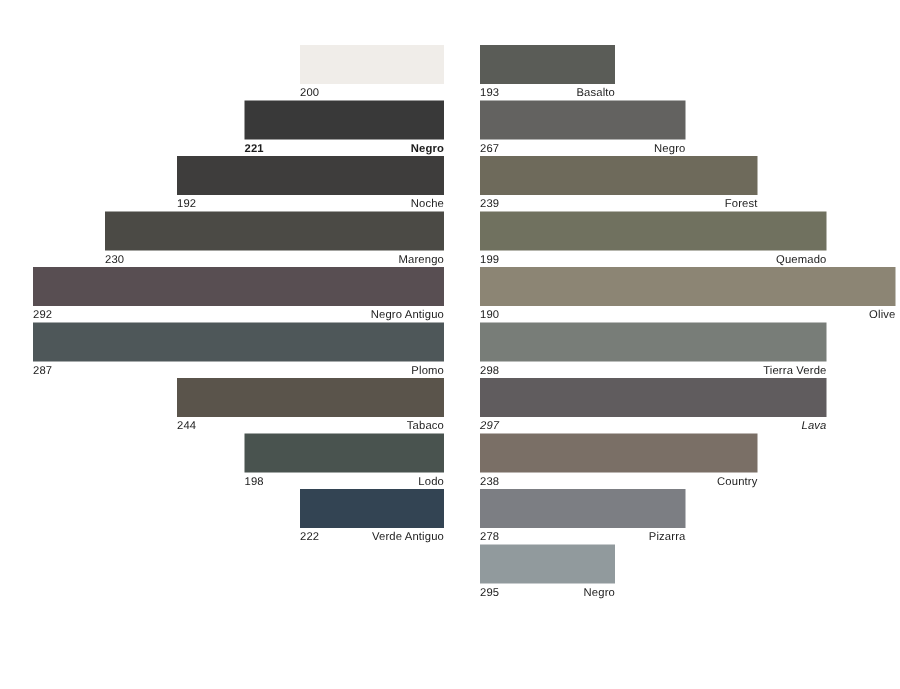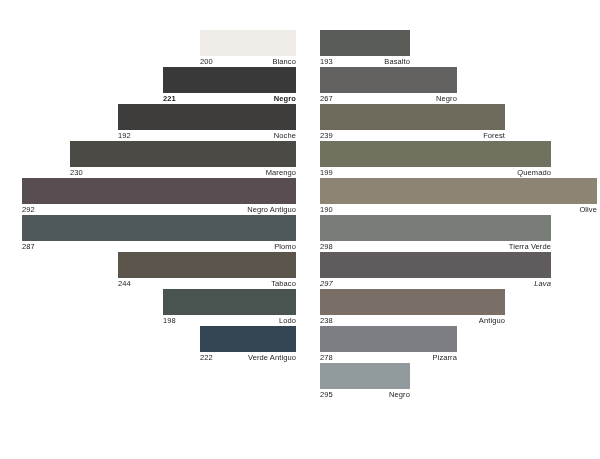--- a/index.html
+++ b/index.html
@@ -93,21 +93,21 @@
     text-align: right;
   }
 </style>
 </head>
 <body>
 
 <div id="palette-board">
   <div class="column" id="left-column">
       <div class="swatch-row">
         <div class="swatch-block" title="Blanco" style="width: 96px; background: rgb(240, 237, 233);"></div>
-        <div class="swatch-caption" style="width: 96px;">
+        <div class="swatch-caption" style="width: 96px; flex-direction: column;">
           <span class="swatch-code">200</span>
           <span class="swatch-name">Blanco</span>
         </div>
       </div>
       <div class="swatch-row">
         <div class="swatch-block" title="Negro" style="width: 133px; background: rgb(57, 57, 57);"></div>
         <div class="swatch-caption" style="width: 133px; font-weight: bold;">
           <span class="swatch-code">221</span>
           <span class="swatch-name">Negro</span>
         </div>
@@ -209,21 +209,21 @@
         <div class="swatch-block" title="Lava" style="width: 231px; background: rgb(96, 92, 94);"></div>
         <div class="swatch-caption" style="width: 231px; font-style: italic;">
           <span class="swatch-code">297</span>
           <span class="swatch-name">Lava</span>
         </div>
       </div>
       <div class="swatch-row">
         <div class="swatch-block" title="Country" style="width: 185px; background: rgb(122, 111, 102);"></div>
         <div class="swatch-caption" style="width: 185px;">
           <span class="swatch-code">238</span>
-          <span class="swatch-name">Antiguo</span>
+          <span class="swatch-name">Country</span>
         </div>
       </div>
       <div class="swatch-row">
         <div class="swatch-block" title="Pizarra" style="width: 137px; background: rgb(124, 126, 131);"></div>
         <div class="swatch-caption" style="width: 137px;">
           <span class="swatch-code">278</span>
           <span class="swatch-name">Pizarra</span>
         </div>
       </div>
       <div class="swatch-row">

